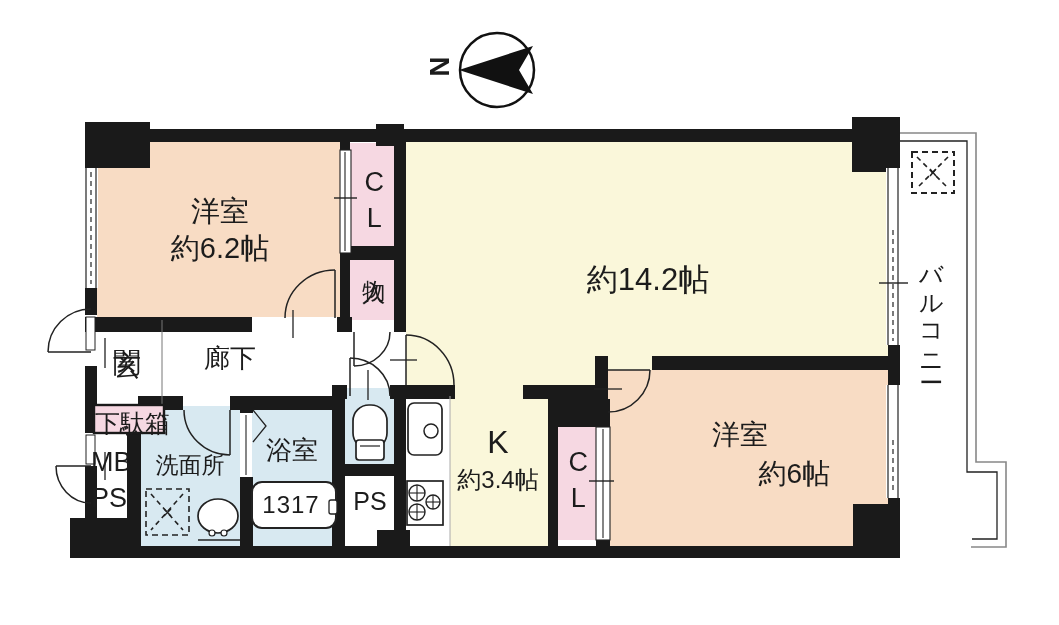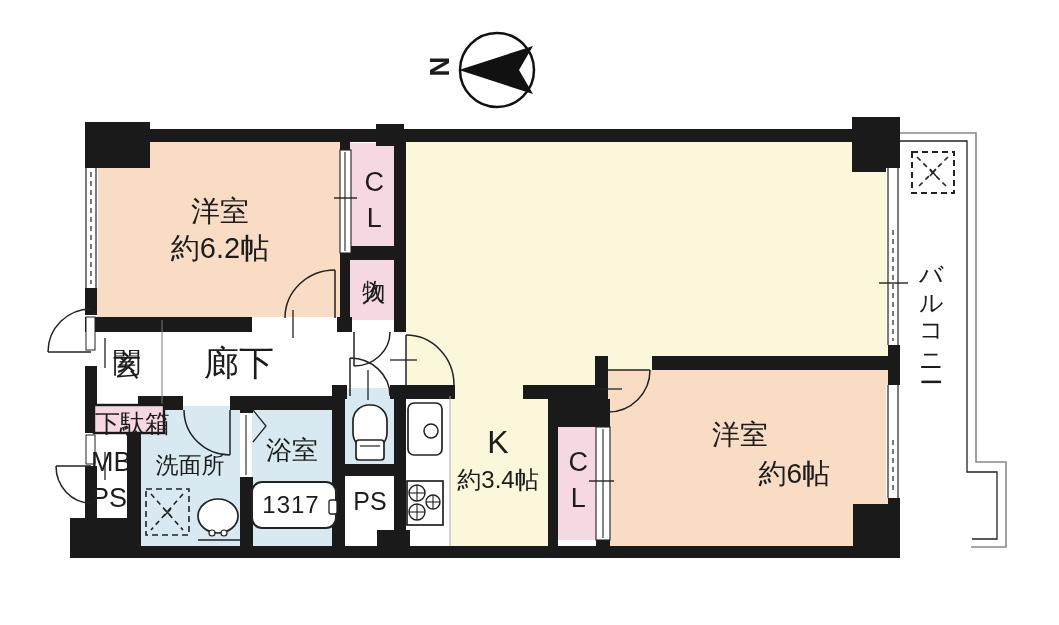--- a/index.html
+++ b/index.html
@@ -246,28 +246,29 @@
     <circle cx="497" cy="70" r="37" fill="none" stroke="#111" stroke-width="2.5"></circle>
     <polygon points="459,70 533,46 519,70 533,94" fill="#111"></polygon>
   </g>
 </svg>
 
 <div class="label n-mark" style="left:424px;top:52px;width:30px;font-size:28px;font-weight:bold;text-align:center;">N</div>
 
 <div class="label center" style="left:130px;top:196px;width:180px;font-size:29px;">洋室</div>
 <div class="label center" style="left:130px;top:233px;width:180px;font-size:29px;">約6.2帖</div>
 
+<div class="label center" style="left:543px;top:264px;width:210px;font-size:31px;">約14.2帖</div>
 
 <div class="label vert-up" style="left:360px;top:167px;font-size:27px;letter-spacing:6px;">CL</div>
 
 <div class="label vert" style="left:362px;top:262px;font-size:23px;">物入</div>
 
 <div class="label vert" style="left:112px;top:327px;font-size:28px;">玄関</div>
 
-<div class="label" style="left:204px;top:345px;font-size:35px;">廊下</div>
+<div class="label" style="left:204px;top:345px;font-size:26px;">廊下</div>
 
 <div class="label center" style="left:95px;top:410px;width:68px;font-size:25px;">下駄箱</div>
 
 <div class="label" style="left:91px;top:448px;font-size:27px;">MB</div>
 <div class="label" style="left:91px;top:484px;font-size:27px;">PS</div>
 
 <div class="label center" style="left:140px;top:453px;width:100px;font-size:23px;">洗面所</div>
 
 <div class="label center" style="left:250px;top:437px;width:84px;font-size:26px;">浴室</div>
 <div class="label center" style="left:255px;top:492px;width:72px;font-size:24px;letter-spacing:1px;">1317</div>

